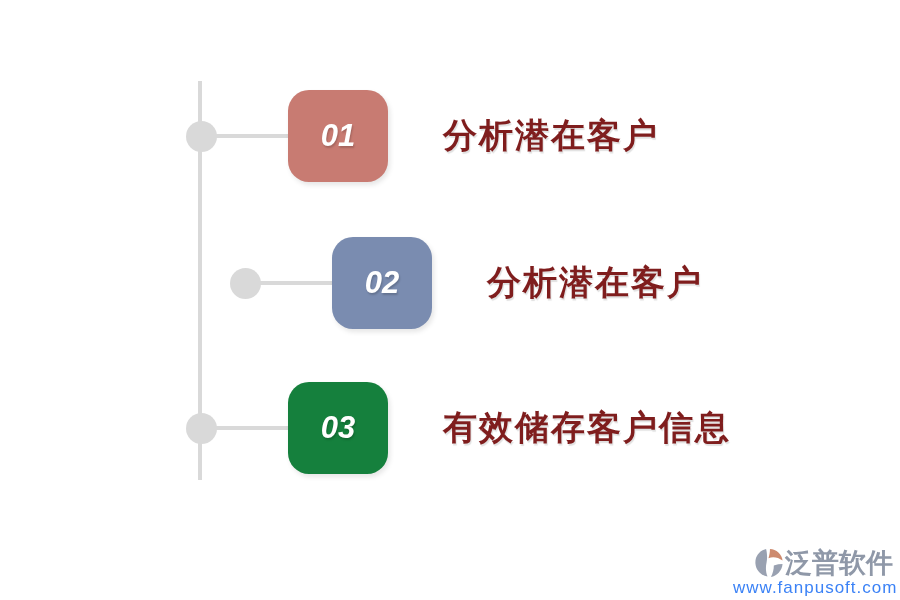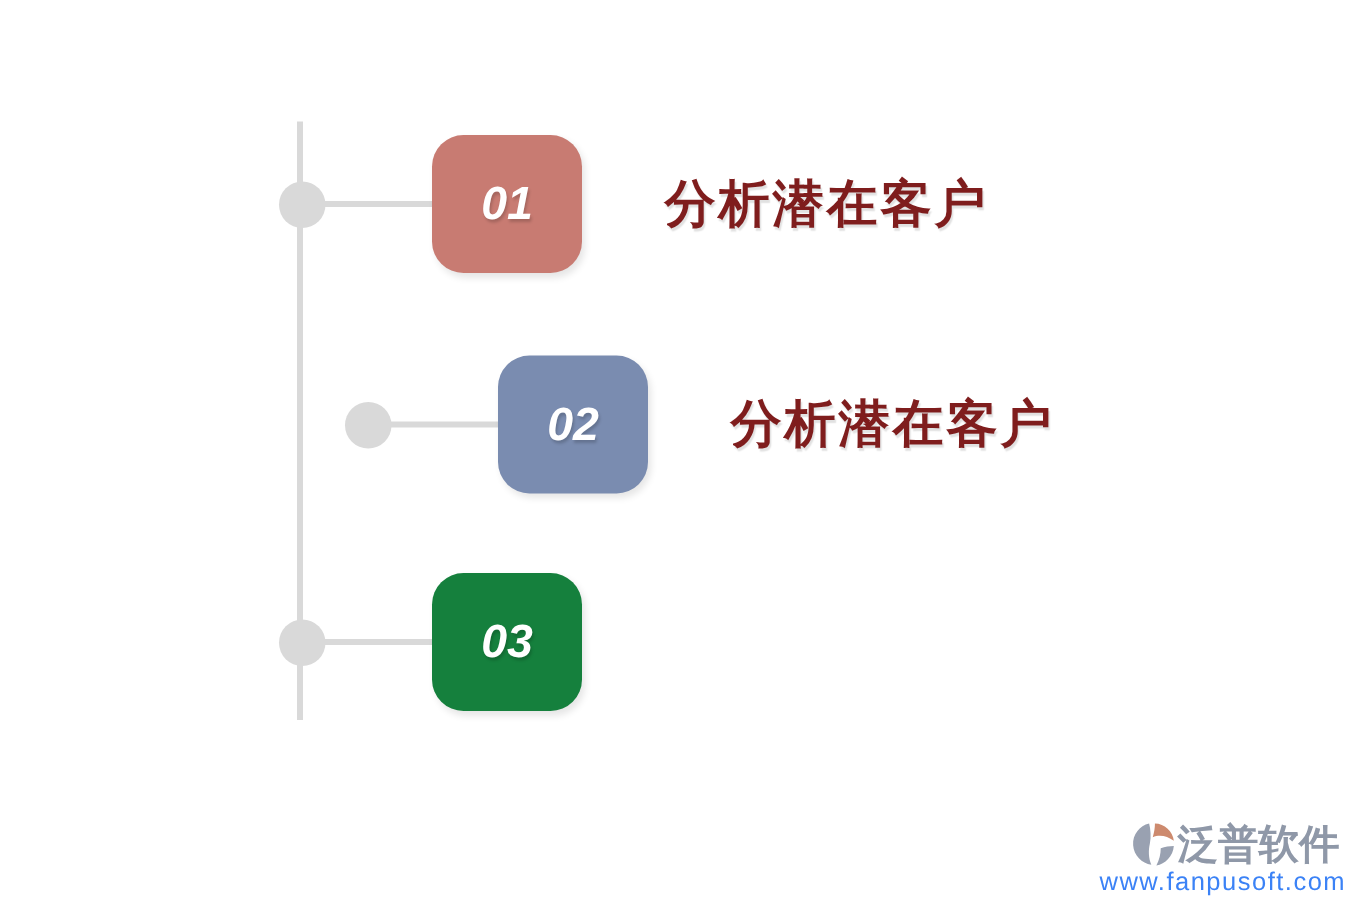--- a/index.html
+++ b/index.html
@@ -140,20 +140,21 @@
     </div>
     <div class="row-label">分析潜在客户</div>
   </div>
 
   <div class="row row-3">
     <div class="connector"></div>
     <div class="node"></div>
     <div class="num-box" style="background-color: #15803d;">
       <span>03</span>
     </div>
+    <div class="row-label">有效储存客户信息</div>
   </div>
 
   <div class="brand">
     <div class="brand-top">
       <svg class="brand-logo-icon" viewBox="0 0 32 32" xmlns="http://www.w3.org/2000/svg">
         <path d="M13.5 1.5 C7 3 2 9 2.5 16.5 C3 23.5 8.5 29 15 30 C13 25 13 20 14 15.5 C15 10.5 14.5 5.5 13.5 1.5 Z" fill="#99a1b1"></path>
         <path d="M17.5 1.5 C24 1.5 30 7 30.5 13.5 C26 10 20.5 9 16 11 C17 7.5 17.5 4.5 17.5 1.5 Z" fill="#cd8a6e"></path>
         <path d="M30.5 17 C30 24 24.5 29.5 18.5 30.5 C20.5 26.5 21.5 22.5 21.5 18.5 C24.5 17.5 27.5 17 30.5 17 Z" fill="#99a1b1"></path>
       </svg>
       <div class="brand-name">泛普软件</div>

